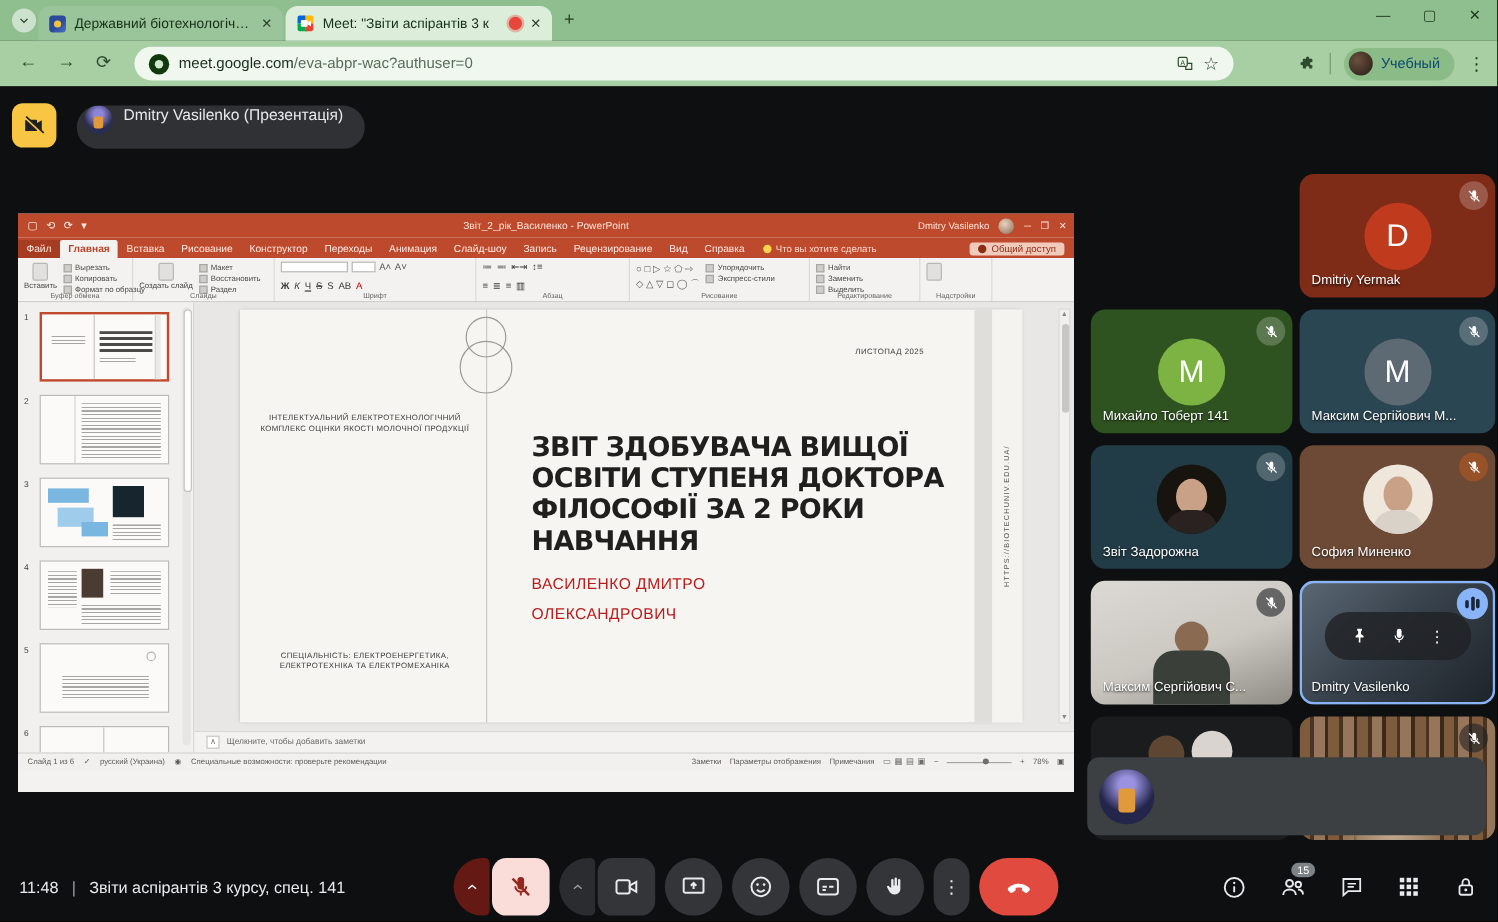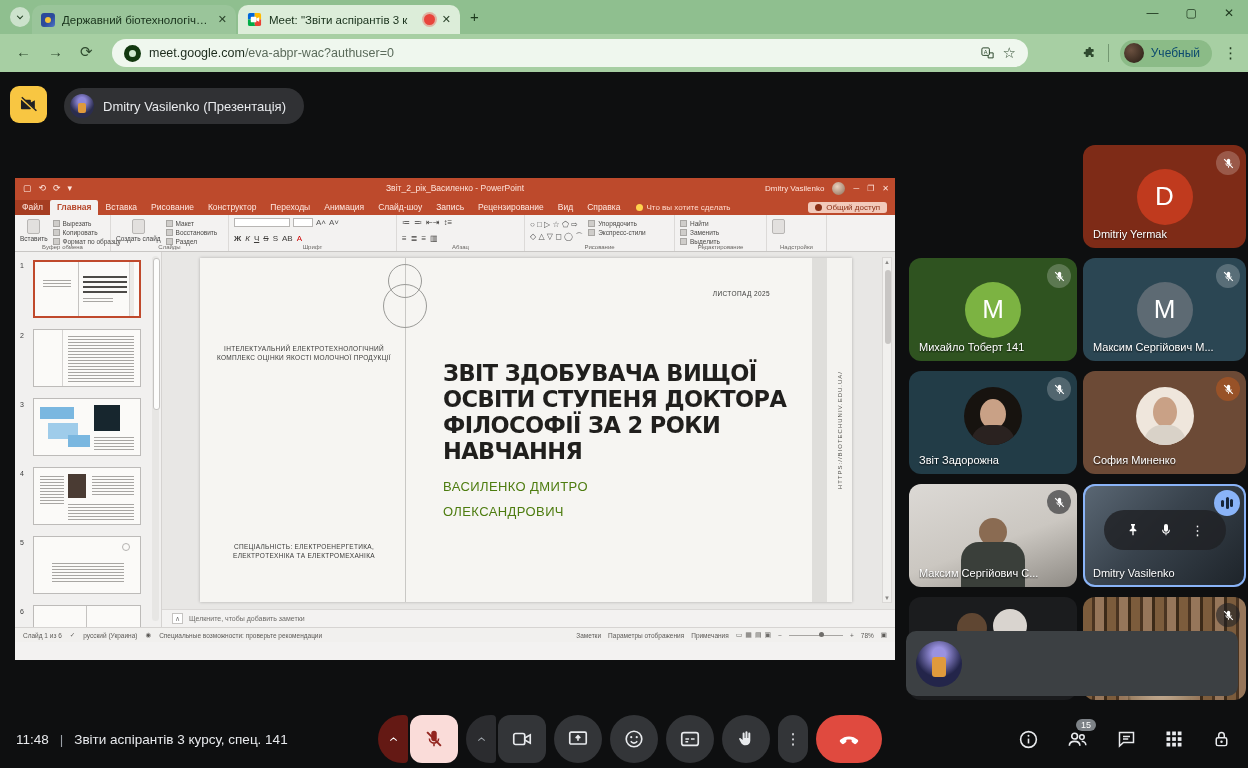--- a/index.html
+++ b/index.html
@@ -33,21 +33,21 @@
   .tbsep{width:1px;height:18px;background:rgba(20,50,20,.35)}
   .profile{height:27px;border-radius:14px;background:#8bbb87;display:flex;align-items:center;gap:7px;padding:0 12px 0 4px}
   .profileav{width:20px;height:20px;border-radius:50%;background:radial-gradient(circle at 35% 35%,#6b5140,#241a12)}
   .profilelabel{font-size:12px;color:#0c4a6e}
   .kebab{font-size:15px;color:#203a20}
   .glyphdark{color:#2f4a2f}
 
   
   .stage{position:absolute;left:0;top:72px;width:1248px;height:696px;background:#0e0f10}
   .warn{position:absolute;left:10px;top:14px;width:37px;height:37px;border-radius:9px;background:#f8c642;display:flex;align-items:center;justify-content:center}
-  .presenter-chip{position:absolute;left:64px;top:16px;height:36px;border-radius:18px;background:#303134;display:flex;align-items:center;gap:9px;padding:0 18px 0 6px}
+  .presenter-chip{position:absolute;left:64px;top:16px;height:36px;border-radius:18px;background:#303134;display:flex;gap:9px;padding:0 18px 0 6px}
   .chip-avatar{width:24px;height:24px;border-radius:50%;background:radial-gradient(circle at 50% 30%,#8d86d8 18%,#2b2d4e 60%),#2b2d4e;position:relative}
   .chip-avatar::after{content:"";position:absolute;left:8px;top:9px;width:8px;height:10px;border-radius:2px;background:#e09a3c}
   .chip-label{font-size:13px;color:#e8eaed;white-space:nowrap}
 
   
   .pp{position:absolute;left:15px;top:106px;width:880px;height:482px;background:#f3f2f1}
   .pp-titlebar{position:absolute;left:0;top:0;width:880px;height:20px;background:#bd4a2c;display:flex;align-items:center;color:#fff}
   .qat{display:flex;gap:7px;margin-left:8px;font-size:9px;color:#ffe9e2;align-items:center}
   .pp-title{position:absolute;left:0;right:0;text-align:center;font-size:8.5px;color:#ffe3da;pointer-events:none}
   .pp-tright{position:absolute;right:6px;top:0;height:20px;display:flex;align-items:center;gap:8px;font-size:8px;color:#ffe3da}
@@ -85,21 +85,21 @@
 
   .pp-main{position:relative;flex:1;height:375px}
   .pp-canvas{position:absolute;left:0;top:0;width:733px;height:357px;background:#e8e7e5;overflow:hidden}
   .slide{position:absolute;left:38px;top:6px;width:652px;height:344px;background:#f6f5f2;box-shadow:0 0 3px rgba(0,0,0,.25)}
   .s-lefttop{position:absolute;left:16px;top:86px;width:176px;text-align:center;font-size:6.5px;line-height:9px;letter-spacing:.3px;color:#3a3a38;white-space:pre-line}
   .s-leftbottom{position:absolute;left:16px;top:284px;width:176px;text-align:center;font-size:6.5px;line-height:9px;letter-spacing:.3px;color:#3a3a38;white-space:pre-line}
   .s-divider{position:absolute;left:205px;top:0;width:1px;height:344px;background:#c9c8c5}
   .s-circle{position:absolute;border:1px solid #9a9a97;border-radius:50%}
   .s-date{position:absolute;right:82px;top:32px;font-size:6.5px;letter-spacing:.4px;color:#3a3a38}
   .s-title{position:absolute;left:243px;top:102px;width:356px;font-family:"DejaVu Sans","Liberation Sans",sans-serif;font-weight:800;font-size:22.5px;line-height:26px;letter-spacing:-.6px;color:#201f1d;white-space:pre-line}
-  .s-author{position:absolute;left:243px;top:216px;font-size:13px;line-height:25px;letter-spacing:.4px;color:#4d7c0f;font-weight:500;white-space:pre-line}
+  .s-author{position:absolute;left:243px;top:216px;font-size:13px;line-height:25px;letter-spacing:.4px;color:#b91c1c;font-weight:500;white-space:pre-line}
   .s-band{position:absolute;left:612px;top:0;width:15px;height:344px;background:#dfdedb}
   .s-strip{position:absolute;left:627px;top:0;width:25px;height:344px;background:#f4f3f0;display:flex;align-items:center;justify-content:center}
   .s-vurl{writing-mode:vertical-rl;transform:rotate(180deg);font-size:6px;letter-spacing:1px;color:#55544f}
   .vscroll{position:absolute;right:3px;top:5px;width:10px;height:346px;background:#f1f0ee;border:1px solid #dad8d6;display:flex;flex-direction:column;align-items:center;justify-content:space-between;padding:1px 0}
   .varrow{font-size:6px;color:#8a8886;line-height:6px}
   .vthumb{position:absolute;left:2px;top:12px;width:6px;height:74px;background:#c8c6c4;border-radius:3px}
   .pp-notes{position:absolute;left:0;top:357px;width:733px;height:18px;background:#f3f2f1;border-top:1px solid #dad8d6;display:flex;align-items:center;gap:6px;padding:0 10px}
   .notegrip{width:11px;height:11px;border:1px solid #c5c3c1;background:#fff;font-size:7px;color:#777;text-align:center;line-height:10px}
   .notetext{font-size:7px;color:#6d6b68}
   .pp-status{position:absolute;left:0;top:449px;width:880px;height:15px;background:#f1f0ee;border-top:1px solid #d6d4d2;display:flex;align-items:center;font-size:6.5px;color:#5d5b58;padding:0 8px;gap:8px}

